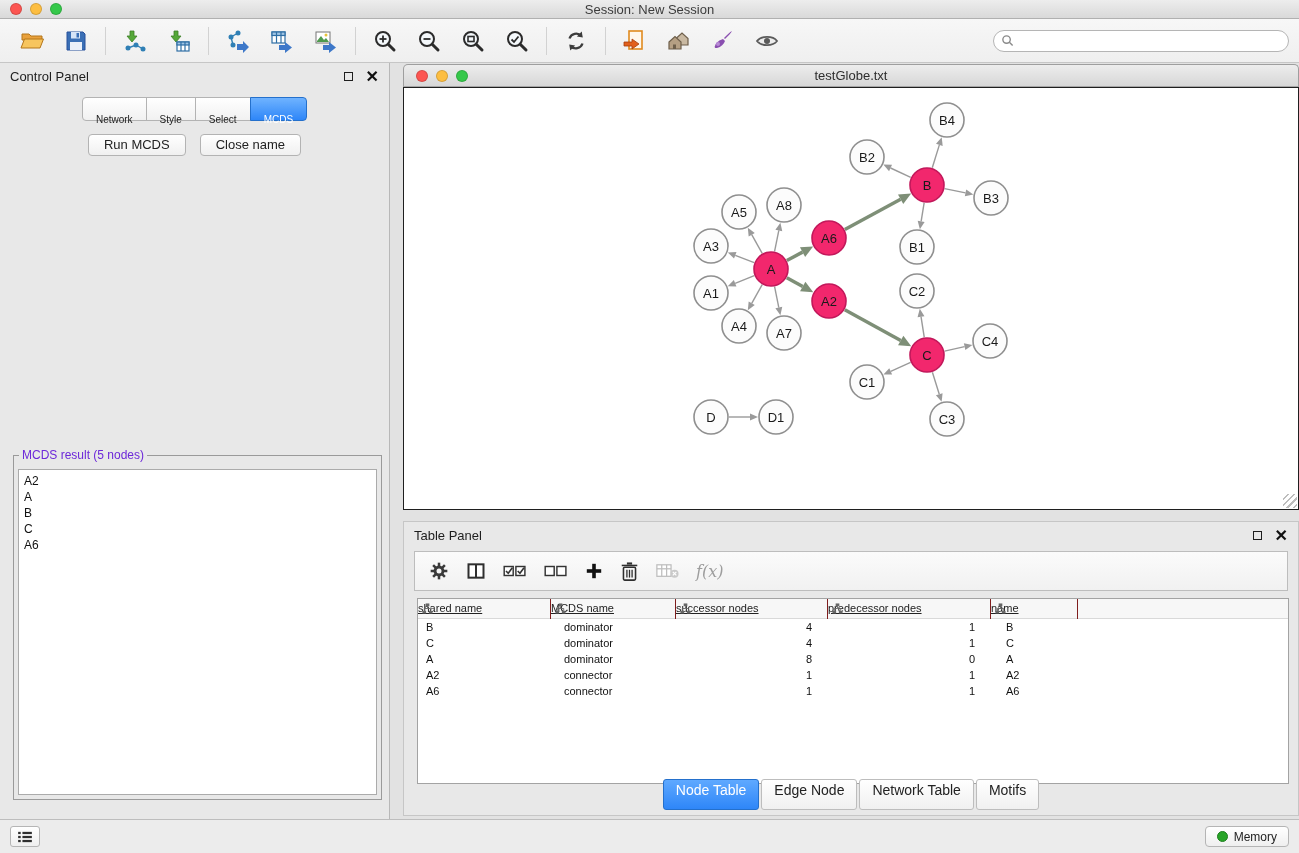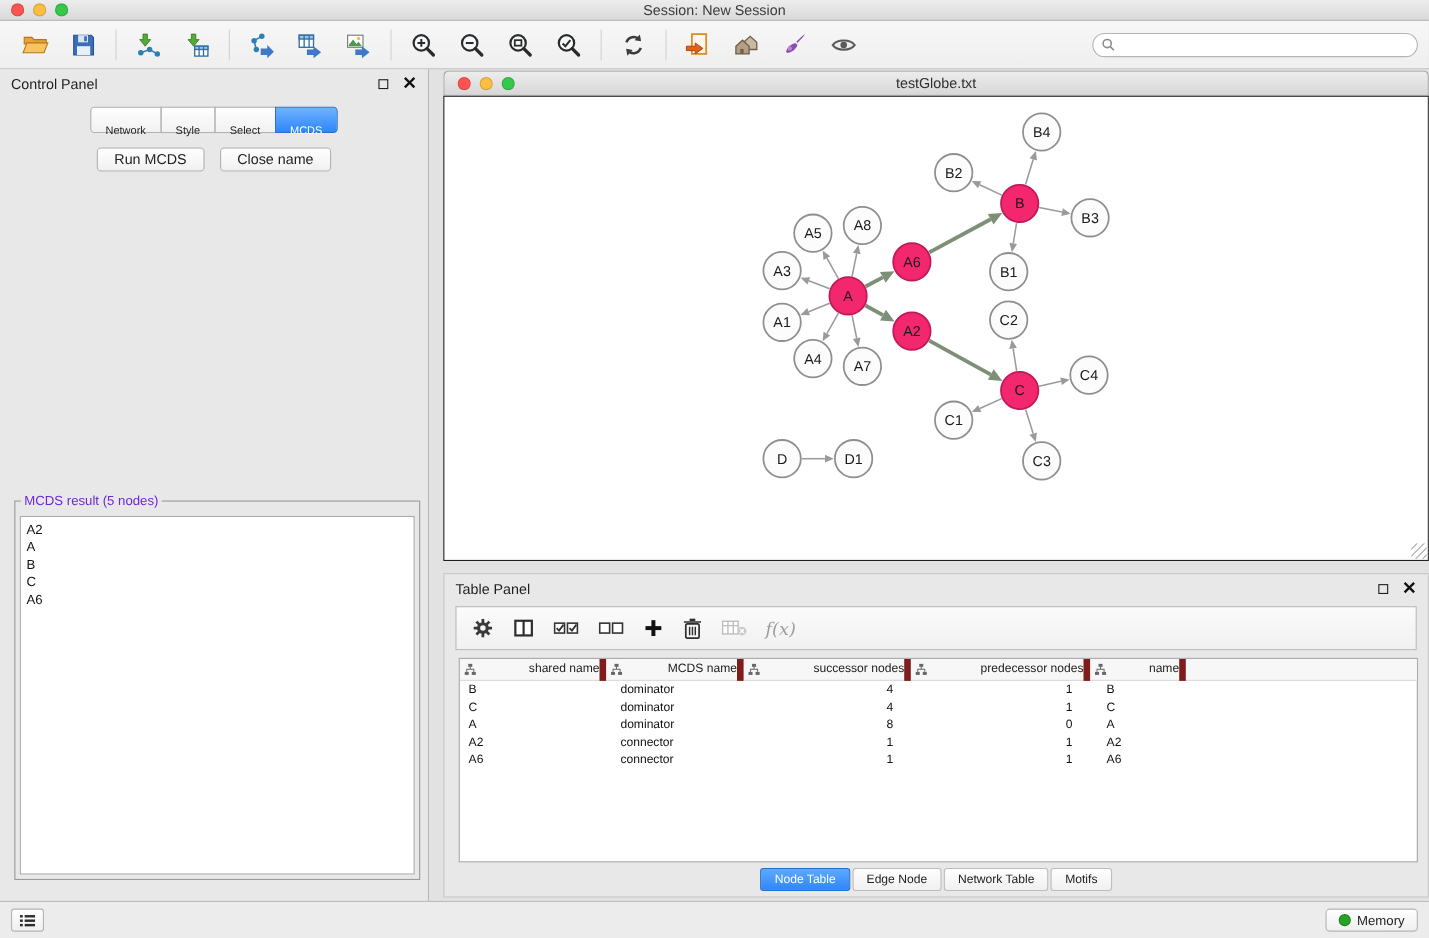--- a/index.html
+++ b/index.html
@@ -71,30 +71,30 @@
   .table-panel { position:absolute; left:403px; top:521px; width:896px; height:295px;
     background:#e8e8e8; border:1px solid #c6c6c6; }
   .tbl-toolbar { position:absolute; left:10px; right:10px; top:29px; height:40px;
     background:linear-gradient(#fbfbfb,#f1f1f1); border:1px solid #bdbdbd;
     display:flex; align-items:center; gap:17px; padding:0 14px; }
   .tbl-toolbar .ticon { display:flex; align-items:center; justify-content:center; }
   .fx { font-family:"DejaVu Serif",serif; font-style:italic; font-size:16px; color:#9d9d9d; }
   .grid-wrap { position:absolute; left:13px; right:9px; top:76px; bottom:31px;
     background:#fff; border:1px solid #a3a3a3; overflow:hidden; }
   .thead { display:flex; background:#f7f7f7; border-bottom:1px solid #d9d9d9; height:20px; }
-  .th { position:relative; height:20px; line-height:19px; font-size:11px; color:#222; text-align:right;
-    border-right:6px solid #7f1d1d; }
+  .th { position:relative; height:20px; line-height:19px; font-size:11px; color:#222; text-align:left;
+    border-right:1px solid #7f1d1d;text-decoration:underline; }
   .th svg { position:absolute; left:4px; top:4px; }
   .tr { display:flex; height:16px; }
   .td { font-size:11px; line-height:16px; color:#111; padding-left:8px; white-space:nowrap; }
   .td:nth-child(2){ padding-left:13px; } .td:nth-child(5){ padding-left:15px; }
   .td.num { text-align:right; padding-right:16px; padding-left:0; }
   .tbl-tabs { position:absolute; left:0; right:0; bottom:5px; display:flex; justify-content:center; gap:2px; }
-  .btab { height:21px; line-height:20px; padding:0 12px; background:linear-gradient(#fff,#f0f0f0);
-    border:1px solid #bdbdbd; border-radius:3px; font-size:11px; color:#222; }
+  .btab { height:31px; line-height:20px; padding:0 12px; background:linear-gradient(#fff,#f0f0f0);
+    border:1px solid #bdbdbd; border-radius:3px; font-size:14px; color:#222; }
   .btab-active { background:linear-gradient(#5fa9ff,#2e86f8); border-color:#2470cc; color:#fff; }
 
   
   .statusbar { position:absolute; left:0; bottom:0; width:1299px; height:34px;
     background:#ececec; border-top:1px solid #bdbdbd; display:flex; align-items:center; padding:0 10px; }
   .status-btn { width:30px; height:21px; background:linear-gradient(#fff,#efefef); border:1px solid #b5b5b5;
     border-radius:3px; display:flex; align-items:center; justify-content:center; }
   .memory-btn { margin-left:auto; height:21px; background:linear-gradient(#fff,#efefef); border:1px solid #b5b5b5;
     border-radius:4px; display:flex; align-items:center; gap:6px; padding:0 11px; font-size:12px; color:#222; }
   .green-dot { width:11px; height:11px; border-radius:50%; background:#27a427; border:1px solid #1d7f1d; }

